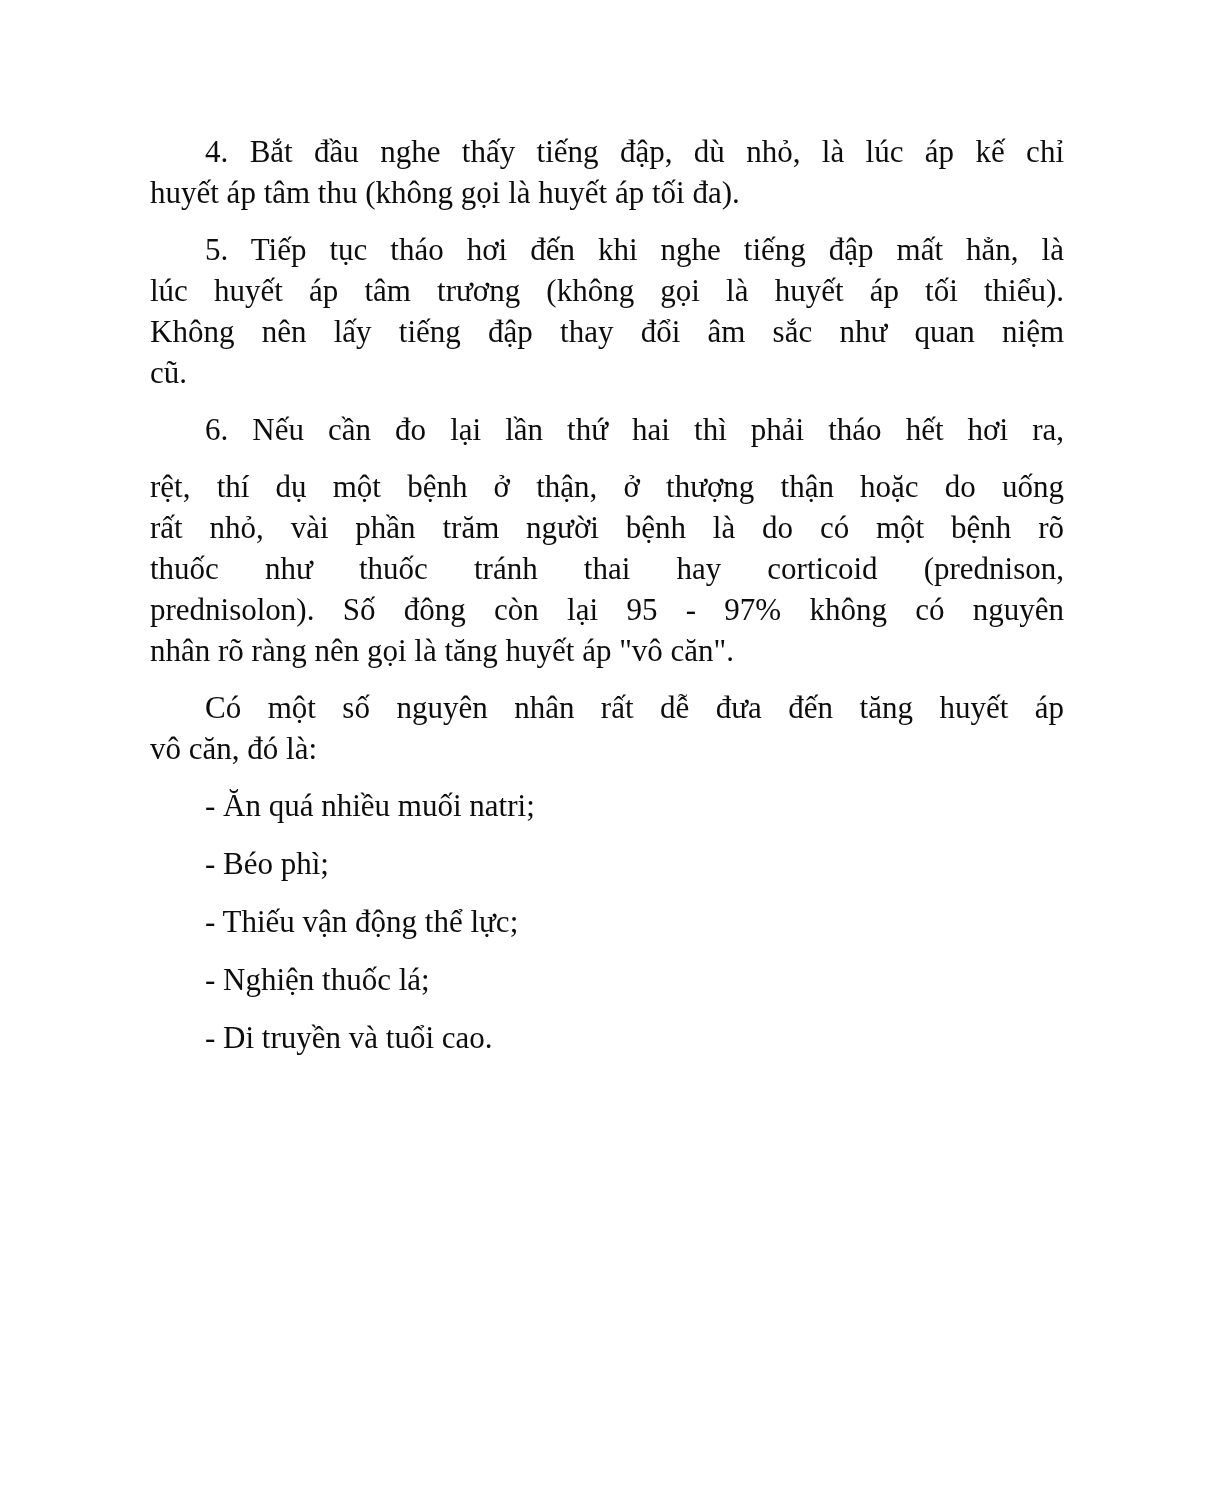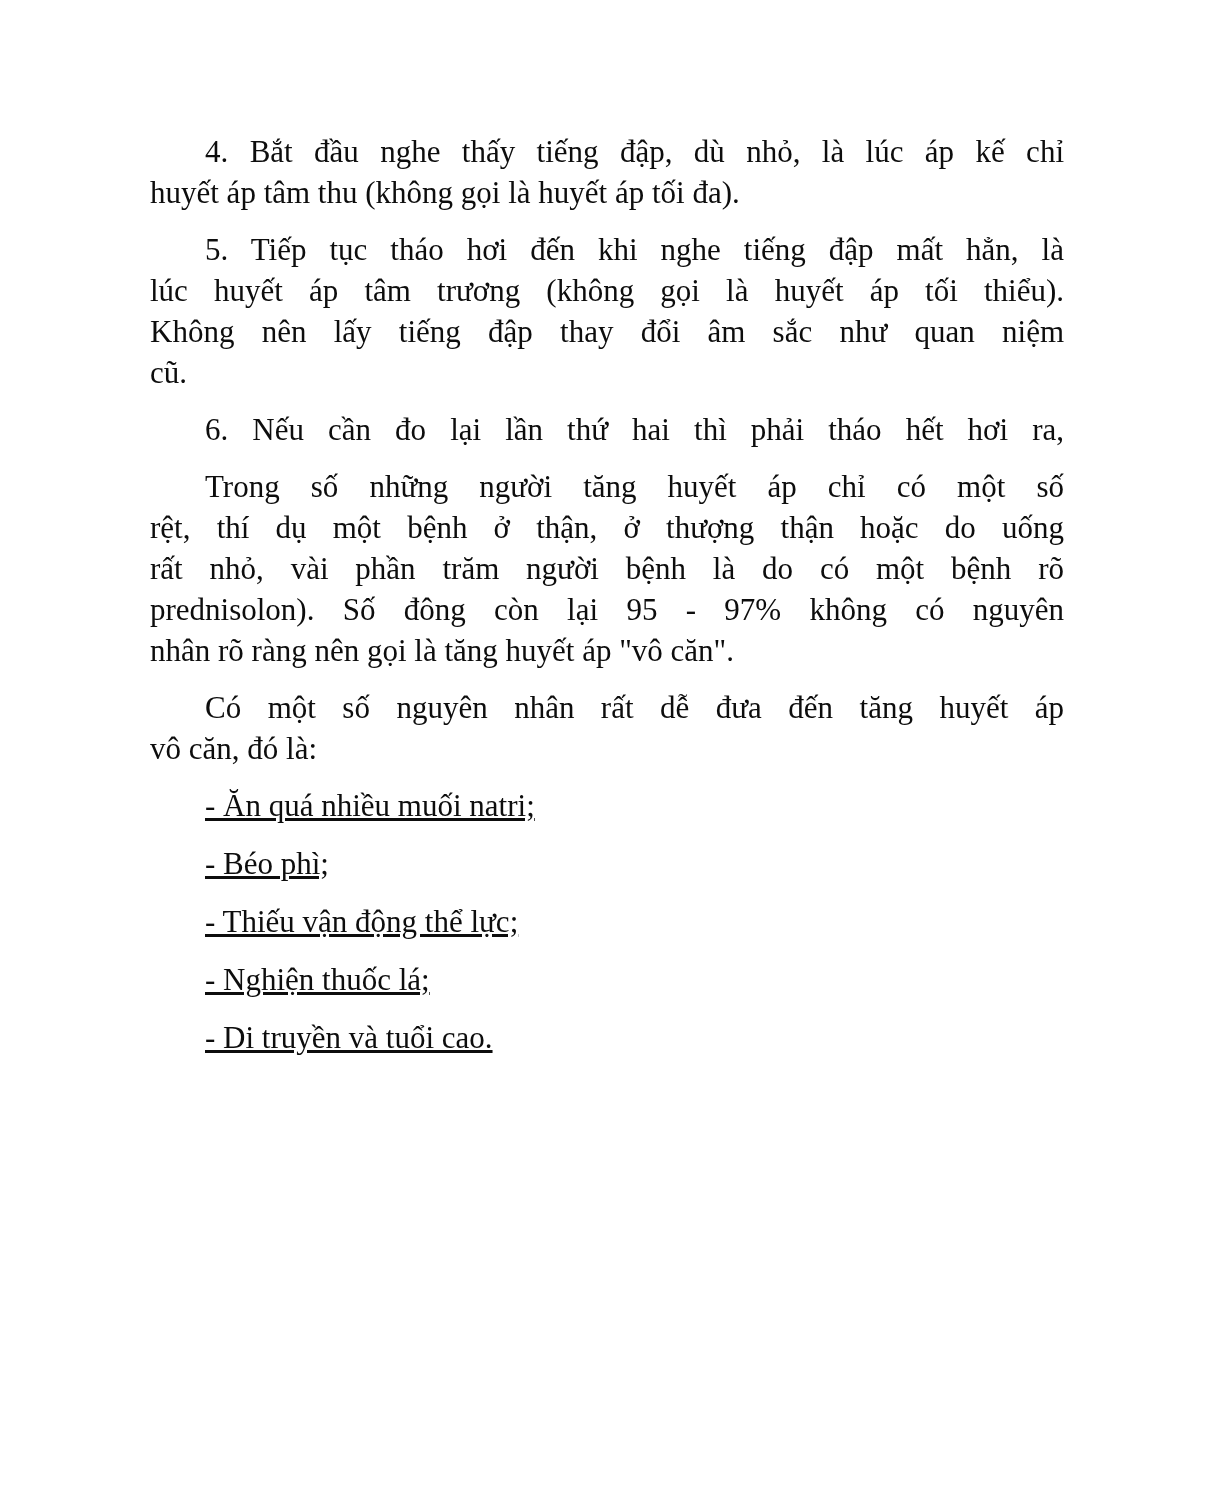--- a/index.html
+++ b/index.html
@@ -41,21 +41,20 @@
     font-family: "Liberation Sans", "DejaVu Sans", sans-serif;
     font-weight: 700;
     font-size: 33px;
     line-height: 48px;
     letter-spacing: -0.5px;
     margin: 30px 0 24px 0;
     padding-left: 55px;
   }
   .list {
     margin-top: 13px;
-    text-decoration: underline;
   }
   .list-item {
     font-size: 31px;
     line-height: 41px;
     margin-bottom: 17px;
     padding-left: 55px;
   }
   .footer {
     position: absolute;
     top: 1329px;
@@ -86,23 +85,23 @@
       <div class="para">
         <div class="line first">5. Tiếp tục tháo hơi đến khi nghe tiếng đập mất hẳn, là</div>
         <div class="line">lúc huyết áp tâm trương (không gọi là huyết áp tối thiểu).</div>
         <div class="line">Không nên lấy tiếng đập thay đổi âm sắc như quan niệm</div>
         <div class="line last">cũ.</div>
       </div>
       <div class="para">
         <div class="line first">6. Nếu cần đo lại lần thứ hai thì phải tháo hết hơi ra,</div>
       </div>
       <div class="para">
-        <div class="line first">Trong số những người tăng huyết áp chỉ có một số</div>
         <div class="line">rệt, thí dụ một bệnh ở thận, ở thượng thận hoặc do uống</div>
         <div class="line">rất nhỏ, vài phần trăm người bệnh là do có một bệnh rõ</div>
+        <div class="line">thuốc như thuốc tránh thai hay corticoid (prednison,</div>
         <div class="line">prednisolon). Số đông còn lại 95 - 97% không có nguyên</div>
         <div class="line last">nhân rõ ràng nên gọi là tăng huyết áp "vô căn".</div>
       </div>
       <div class="para">
         <div class="line first">Có một số nguyên nhân rất dễ đưa đến tăng huyết áp</div>
         <div class="line last">vô căn, đó là:</div>
       </div>
       <div class="list">
         <div class="list-item">- Ăn quá nhiều muối natri;</div>
         <div class="list-item">- Béo phì;</div>

